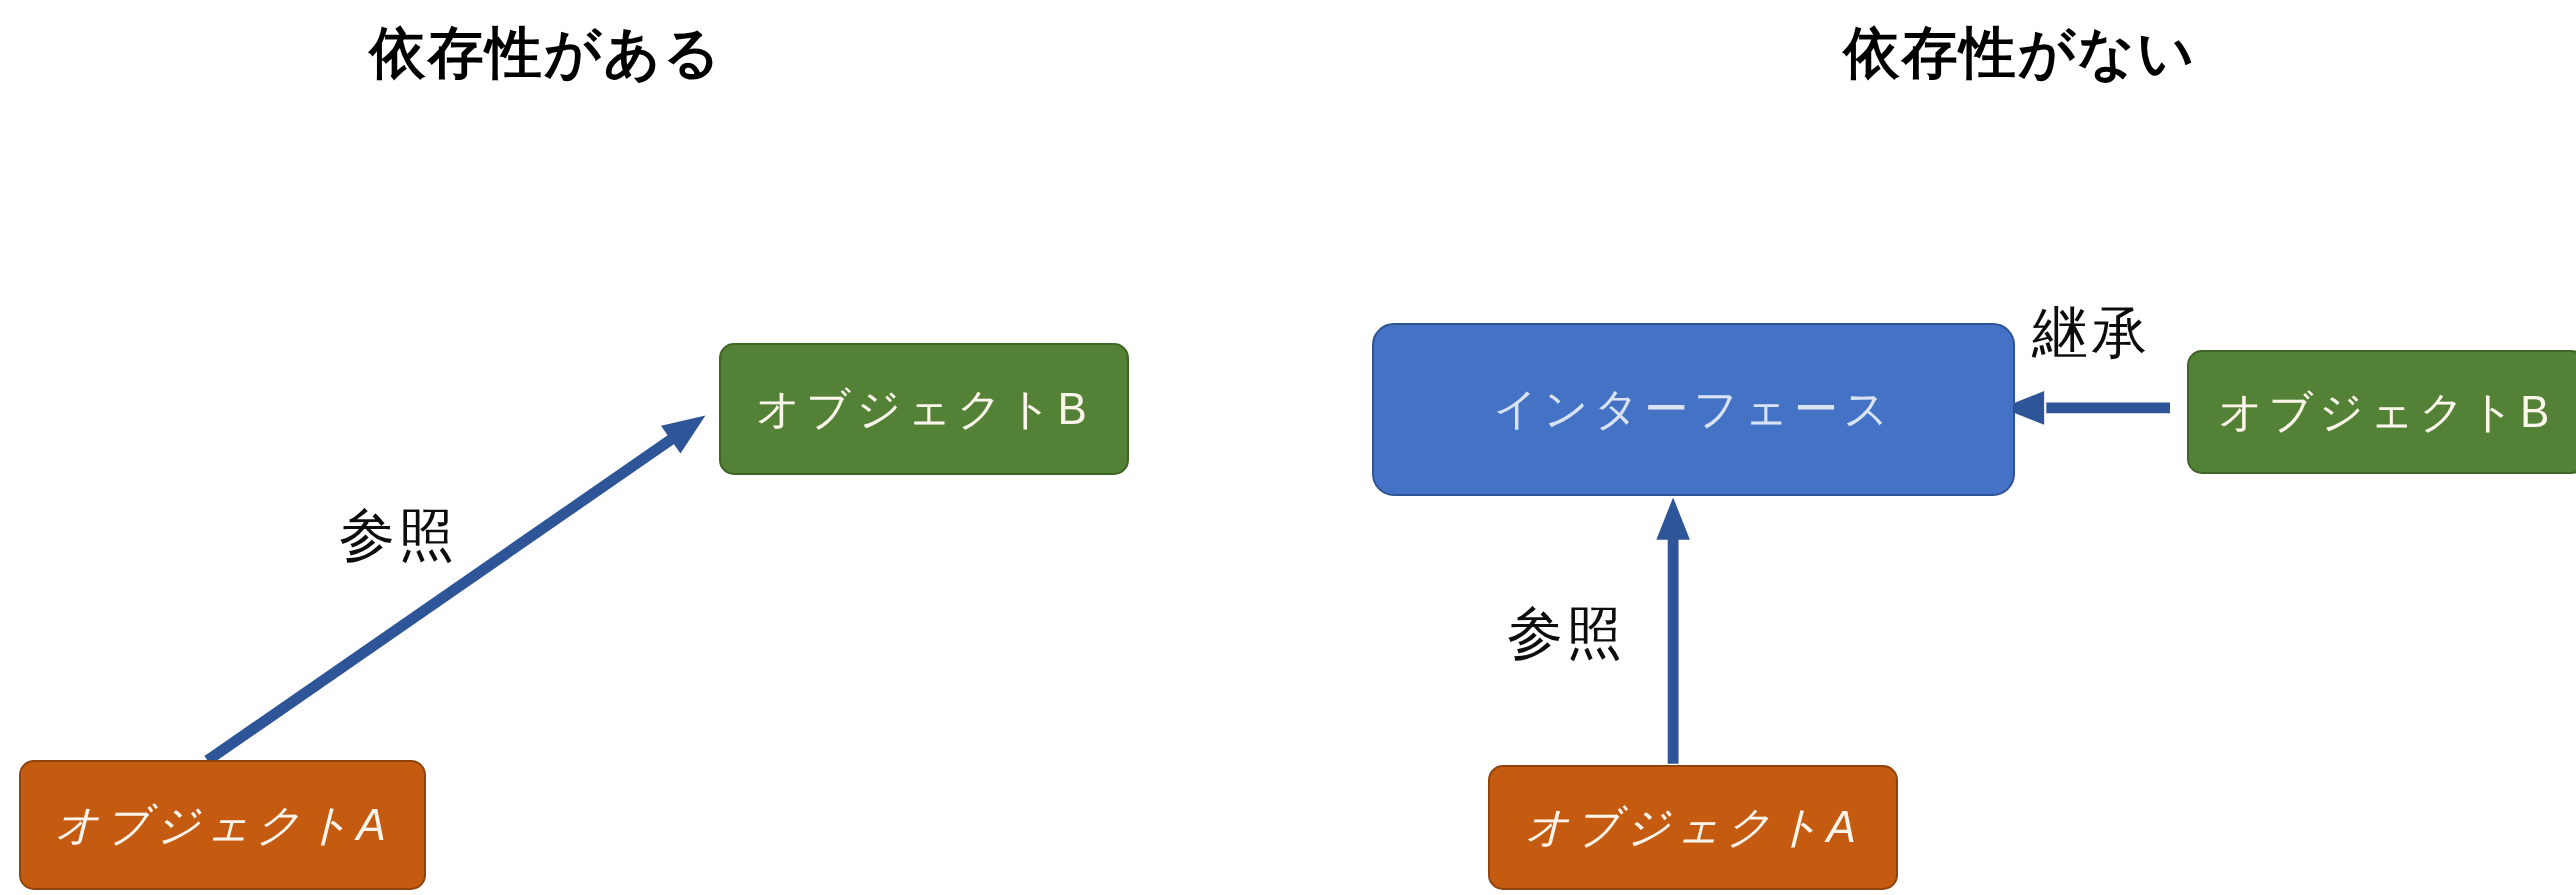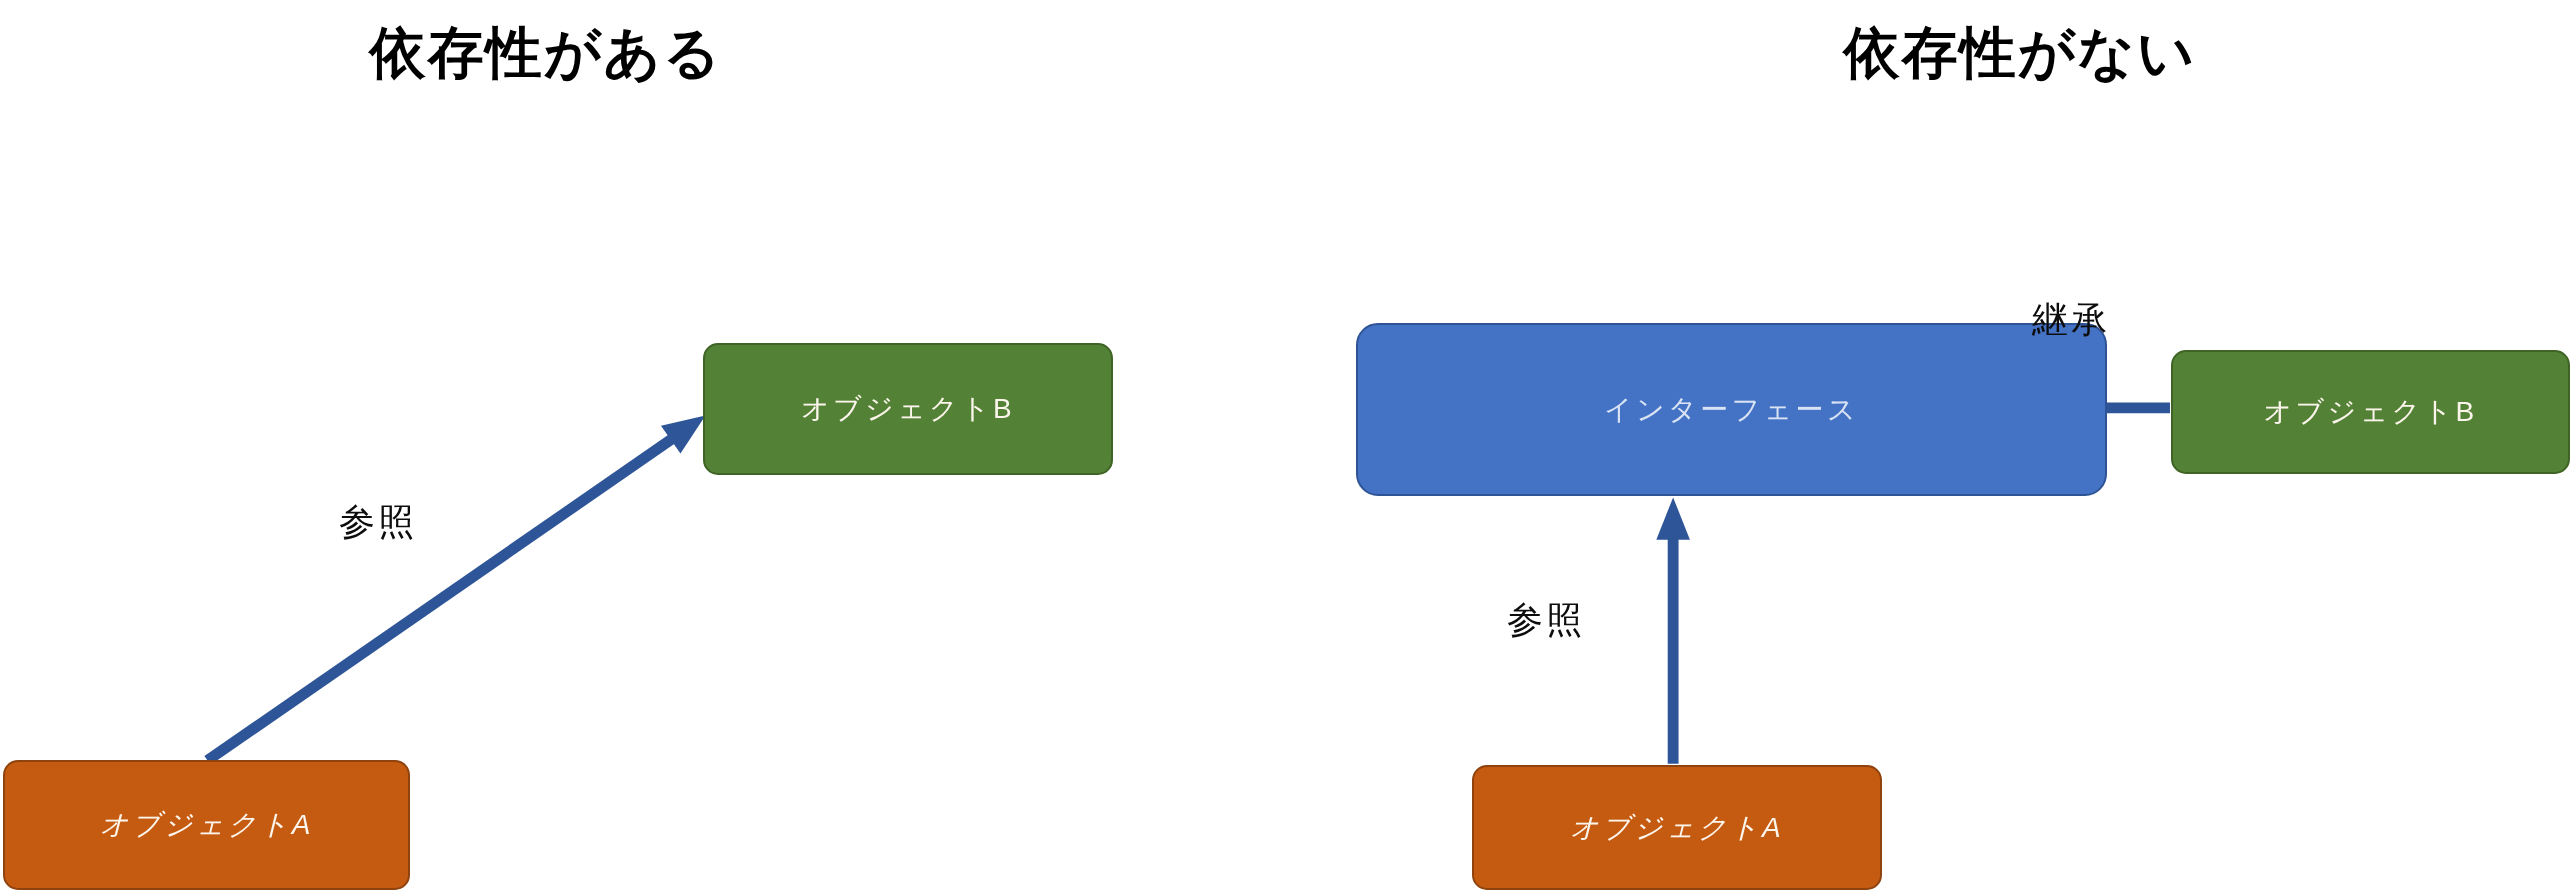--- a/index.html
+++ b/index.html
@@ -29,50 +29,51 @@
   .title-right{left:2020px;}
   
   .box{
     position:absolute;
     display:flex;
     align-items:center;
     justify-content:center;
     box-sizing:border-box;
     border:2.2px solid #000;
     border-radius:15px;
-    font-size:28px;
+    font-size:44px;
     letter-spacing:0.12em;
     white-space:nowrap;
+    margin-left:16px;
   }
   .box.orange{
     background:var(--orange-fill,#C55A11);
     border-color:var(--orange-border,#8F430E);
     color:var(--warm-box-text,#FBF5EC);
     font-style:italic;
   }
   .box.green{
     background:var(--green-fill,#538135);
     border-color:var(--green-border,#3F6425);
     color:var(--warm-box-text,#FBF5EC);
   }
   .box.blue{
     background:var(--blue-fill,#4472C4);
     border-color:var(--blue-border,#2F5496);
     color:var(--blue-box-text,#D9E3F4);
     border-radius:22px;
   }
   .box-a-left   {left:3.3px;    top:760px; width:407px;  height:130px;}
   .box-b-left   {left:703px; top:343px;  width:410px;  height:132px;}
-  .box-interface{left:1356px; top:323px;  width:751px; height:173px;}
+  .box-interface{left:1356px; top:323px;  width:643px; height:173px;}
   .box-a-right  {left:1472px; top:765px; width:410px;  height:125px;}
   .box-b-right  {left:2171px; top:350px;  width:399px;  height:124px;}
   
   .edge-label{
     position:absolute;
-    font-size:36px;
+    font-size:56px;
     color:var(--edge-label-text,#0d0d0d);
     letter-spacing:3.3px;
     white-space:nowrap;
   }
   .label-ref-left {left:339px;  top:498px;}
   .label-ref-right{left:1507px; top:596px;}
   .label-inherit  {left:2032px; top:296px;}
   
   .arrow-layer{
     position:absolute;

